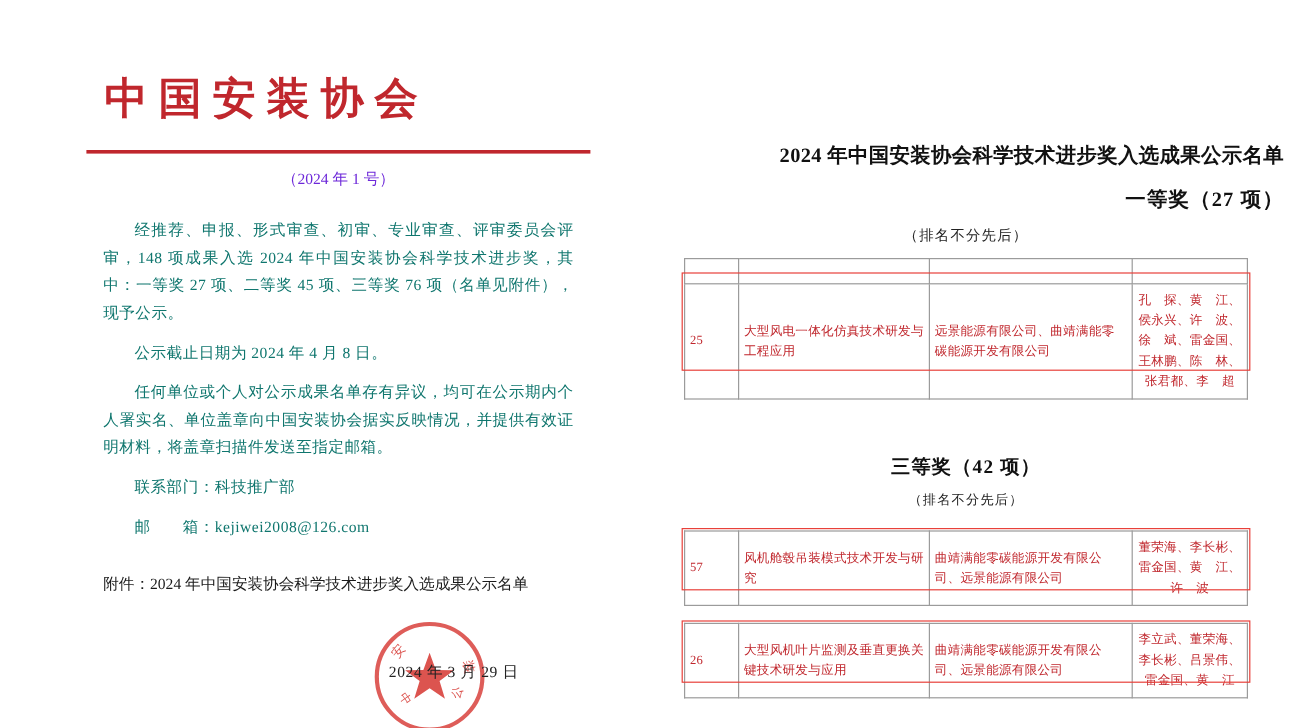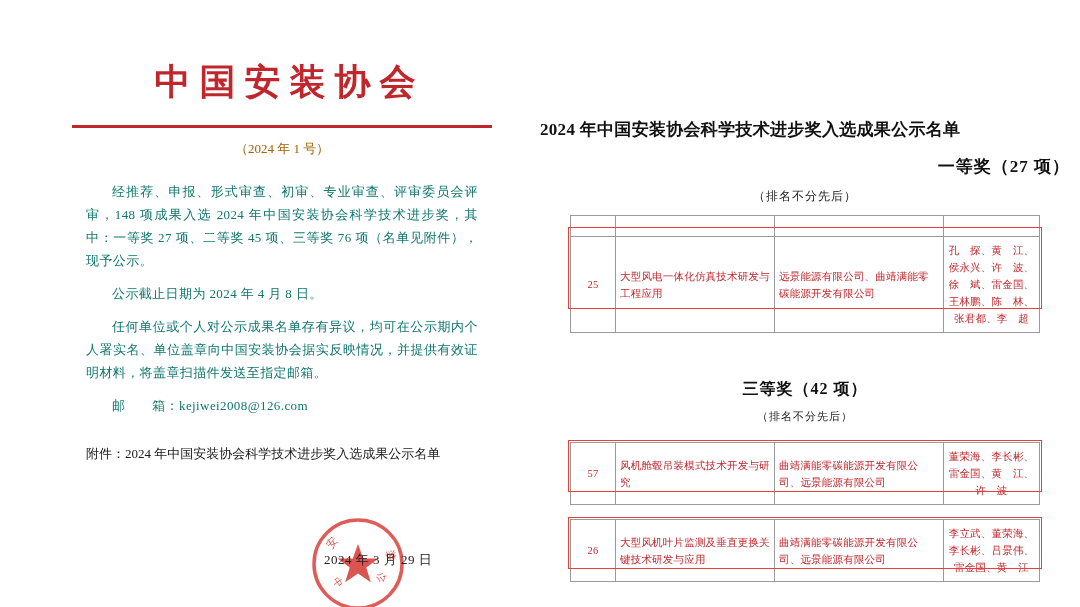--- a/index.html
+++ b/index.html
@@ -17,21 +17,20 @@
 
   
   .left-doc {
     position: absolute;
     left: 72px;
     top: 18px;
     width: 420px;
     height: 570px;
   }
   .org-title {
-    text-align: center;
     color: #c0272d;
     font-size: 36px;
     letter-spacing: 9px;
     font-weight: 700;
     font-family: Liberation Sans, sans-serif;
     padding-top: 40px;
     padding-left: 6px;
     text-indent: 9px;
   }
   .red-rule {
@@ -46,21 +45,21 @@
     letter-spacing: 10px;
     margin-top: 28px;
     color: #1a1a1a;
     font-weight: 700;
     text-indent: 10px;
   }
   .doc-number {
     text-align: center;
     font-size: 13px;
     margin-top: 12px;
-    color: #a16207;
+    color: #6d28d9;
   }
   .doc-body {
     margin-top: 22px;
     padding: 0 14px 0 14px;
   }
   .doc-body p {
     margin: 0 0 10px 0;
     font-size: 13px;
     line-height: 23px;
     color: #0f766e;
@@ -102,21 +101,21 @@
 
   
   .right-doc {
     position: absolute;
     left: 540px;
     top: 18px;
     width: 530px;
     height: 570px;
   }
   .r-title {
-    text-align: left;
+    text-align: right;
     font-size: 17px;
     font-weight: 700;
     color: #111;
     margin-top: 100px;
     letter-spacing: 0.3px;
   }
   .r-sub1 {
     text-align: right;
     font-size: 17px;
     font-weight: 700;
@@ -146,21 +145,20 @@
     border: 1px solid #9b9b9b;
     font-size: 10.5px;
     line-height: 17px;
     color: #c0272d;
     padding: 5px 4px;
     vertical-align: middle;
     letter-spacing: 0.2px;
   }
   td.num {
     width: 36px;
-    text-align: center;
     font-size: 12px;
     color: #c0272d;
   }
   td.name  { width: 150px; }
   td.unit  { width: 160px; }
   td.people{ width: auto; text-align: center; }
 
   .ghost-row td {
     color: rgba(192,39,45,0.25);
     height: 10px;
@@ -202,20 +200,21 @@
 
   <div class="org-title">中国安装协会</div>
   <div class="red-rule"></div>
 
   <div class="doc-number">（2024 年 1 号）</div>
 
   <div class="doc-body">
     <p>经推荐、申报、形式审查、初审、专业审查、评审委员会评审，148 项成果入选 2024 年中国安装协会科学技术进步奖，其中：一等奖 27 项、二等奖 45 项、三等奖 76 项（名单见附件），现予公示。</p>
     <p>公示截止日期为 2024 年 4 月 8 日。</p>
     <p>任何单位或个人对公示成果名单存有异议，均可在公示期内个人署实名、单位盖章向中国安装协会据实反映情况，并提供有效证明材料，将盖章扫描件发送至指定邮箱。</p>
+    <p class="contact">联系部门：科技推广部</p>
     <p class="contact">邮　　箱：kejiwei2008@126.com</p>
   </div>
 
   <div class="doc-attach">附件：2024 年中国安装协会科学技术进步奖入选成果公示名单</div>
 
   <div class="seal">
     <svg width="96" height="96" viewBox="0 0 96 96" xmlns="http://www.w3.org/2000/svg">
       <circle cx="48" cy="48" r="44" fill="none" stroke="#d8413c" stroke-width="3.5" opacity="0.85"></circle>
       <polygon points="48,28 53.2,42.4 68.4,42.6 56.3,51.6 60.8,66.2 48,57.6 35.2,66.2 39.7,51.6 27.6,42.6 42.8,42.4" fill="#d8413c" opacity="0.9"></polygon>
       <path id="arcTop" d="M 18,48 A 30,30 0 0 1 78,48" fill="none"></path>

